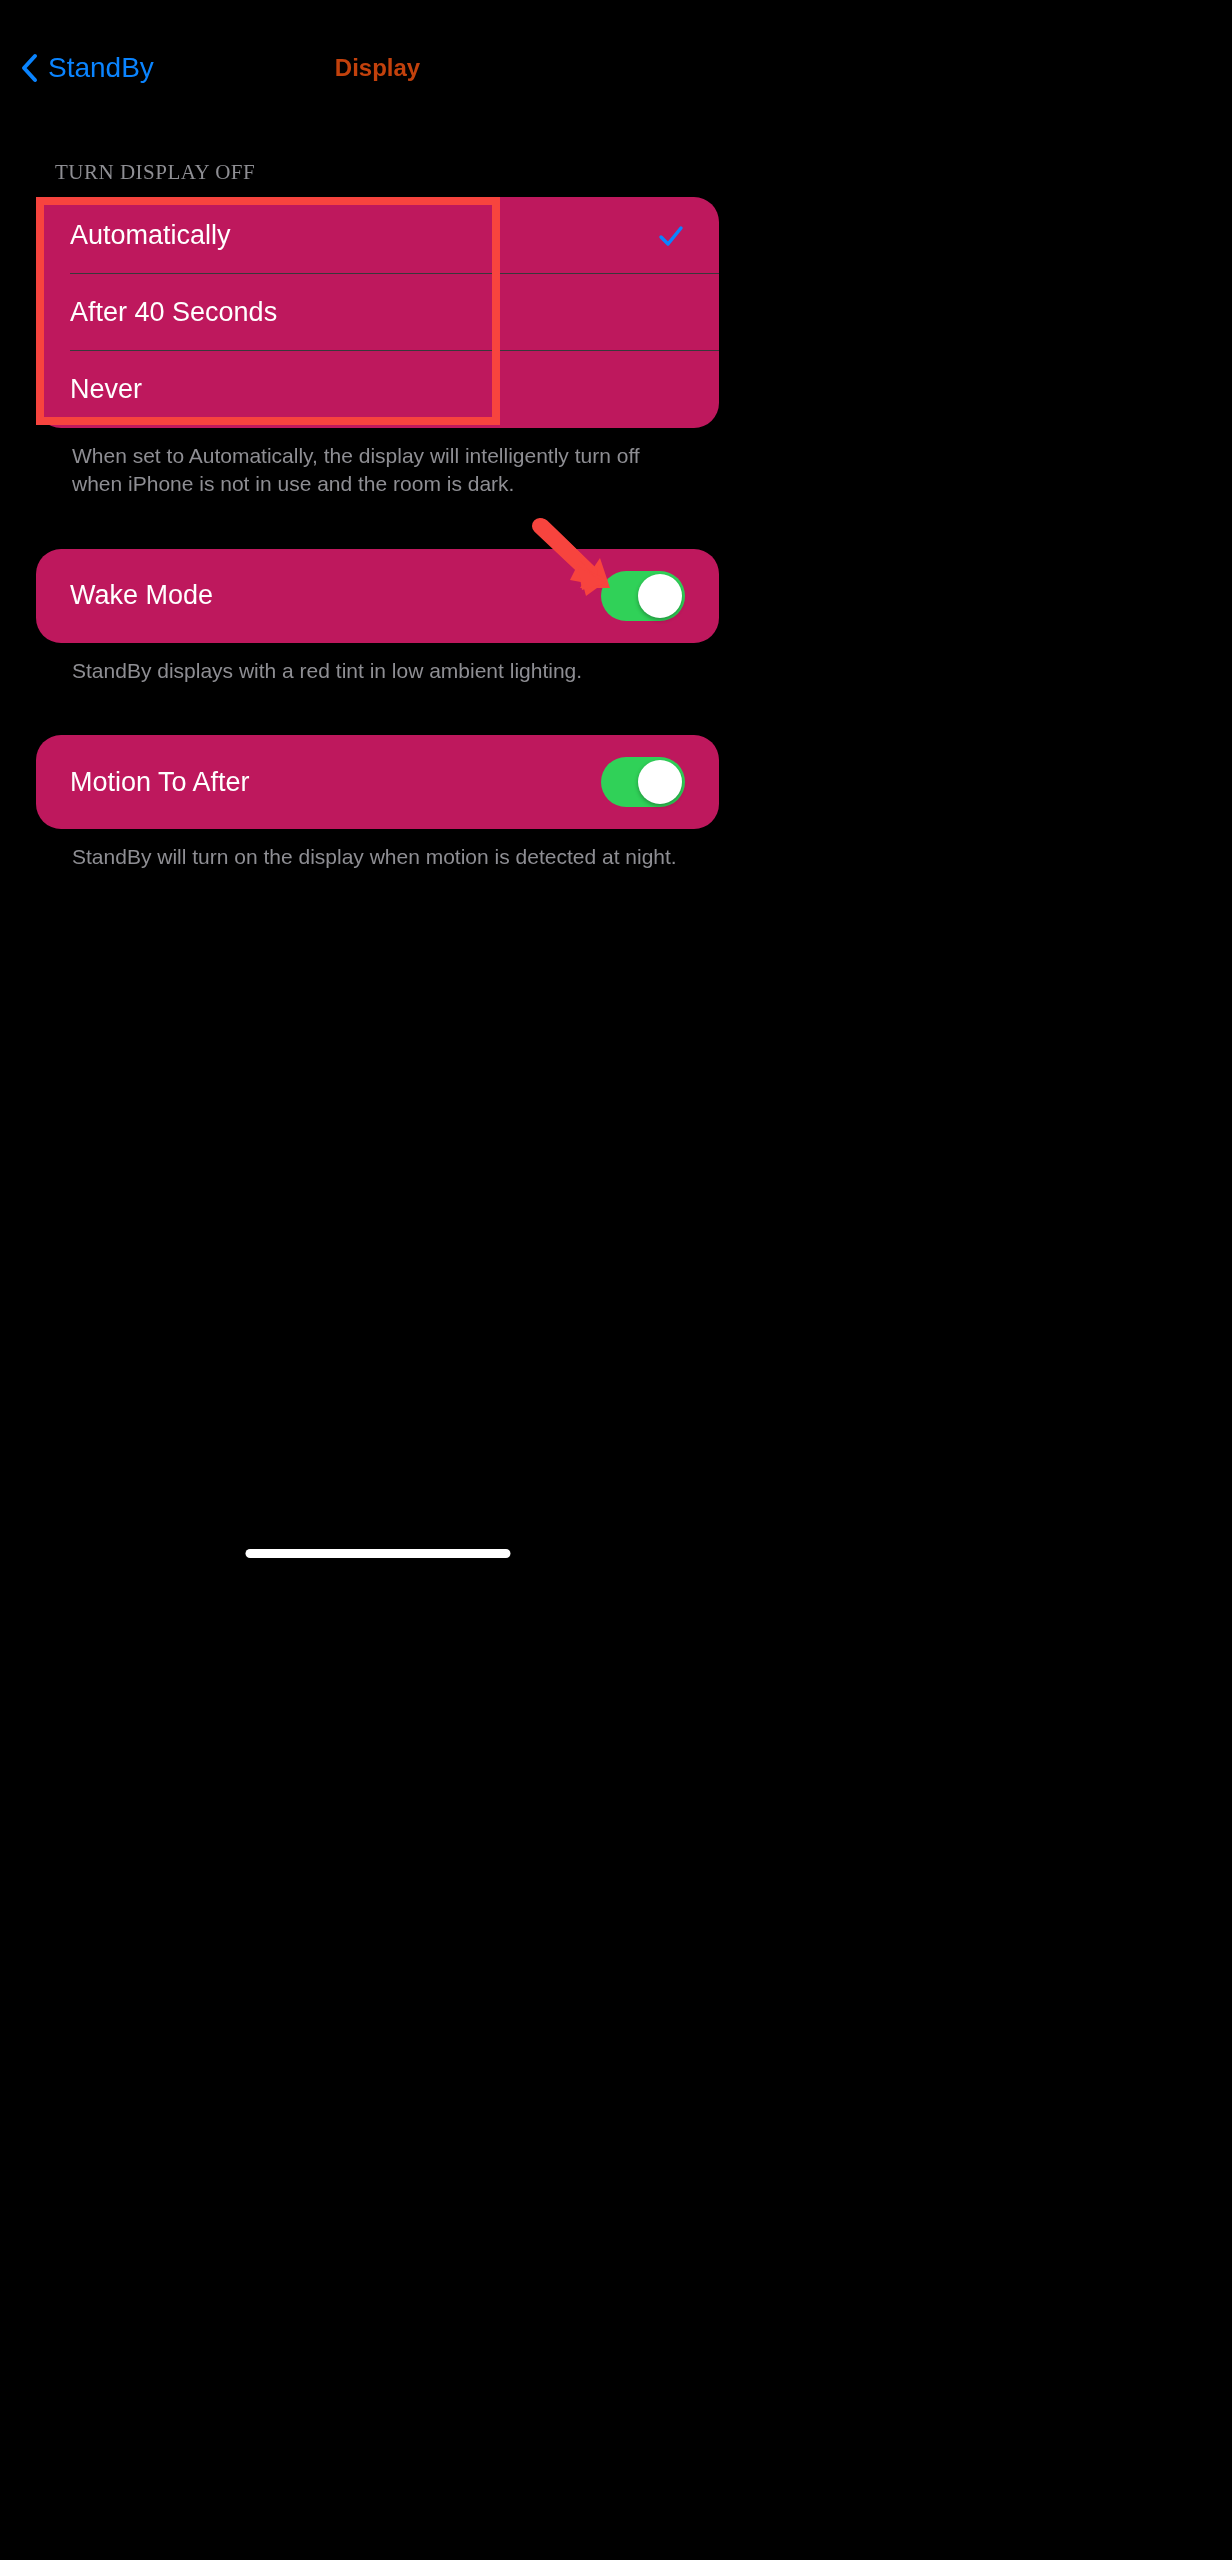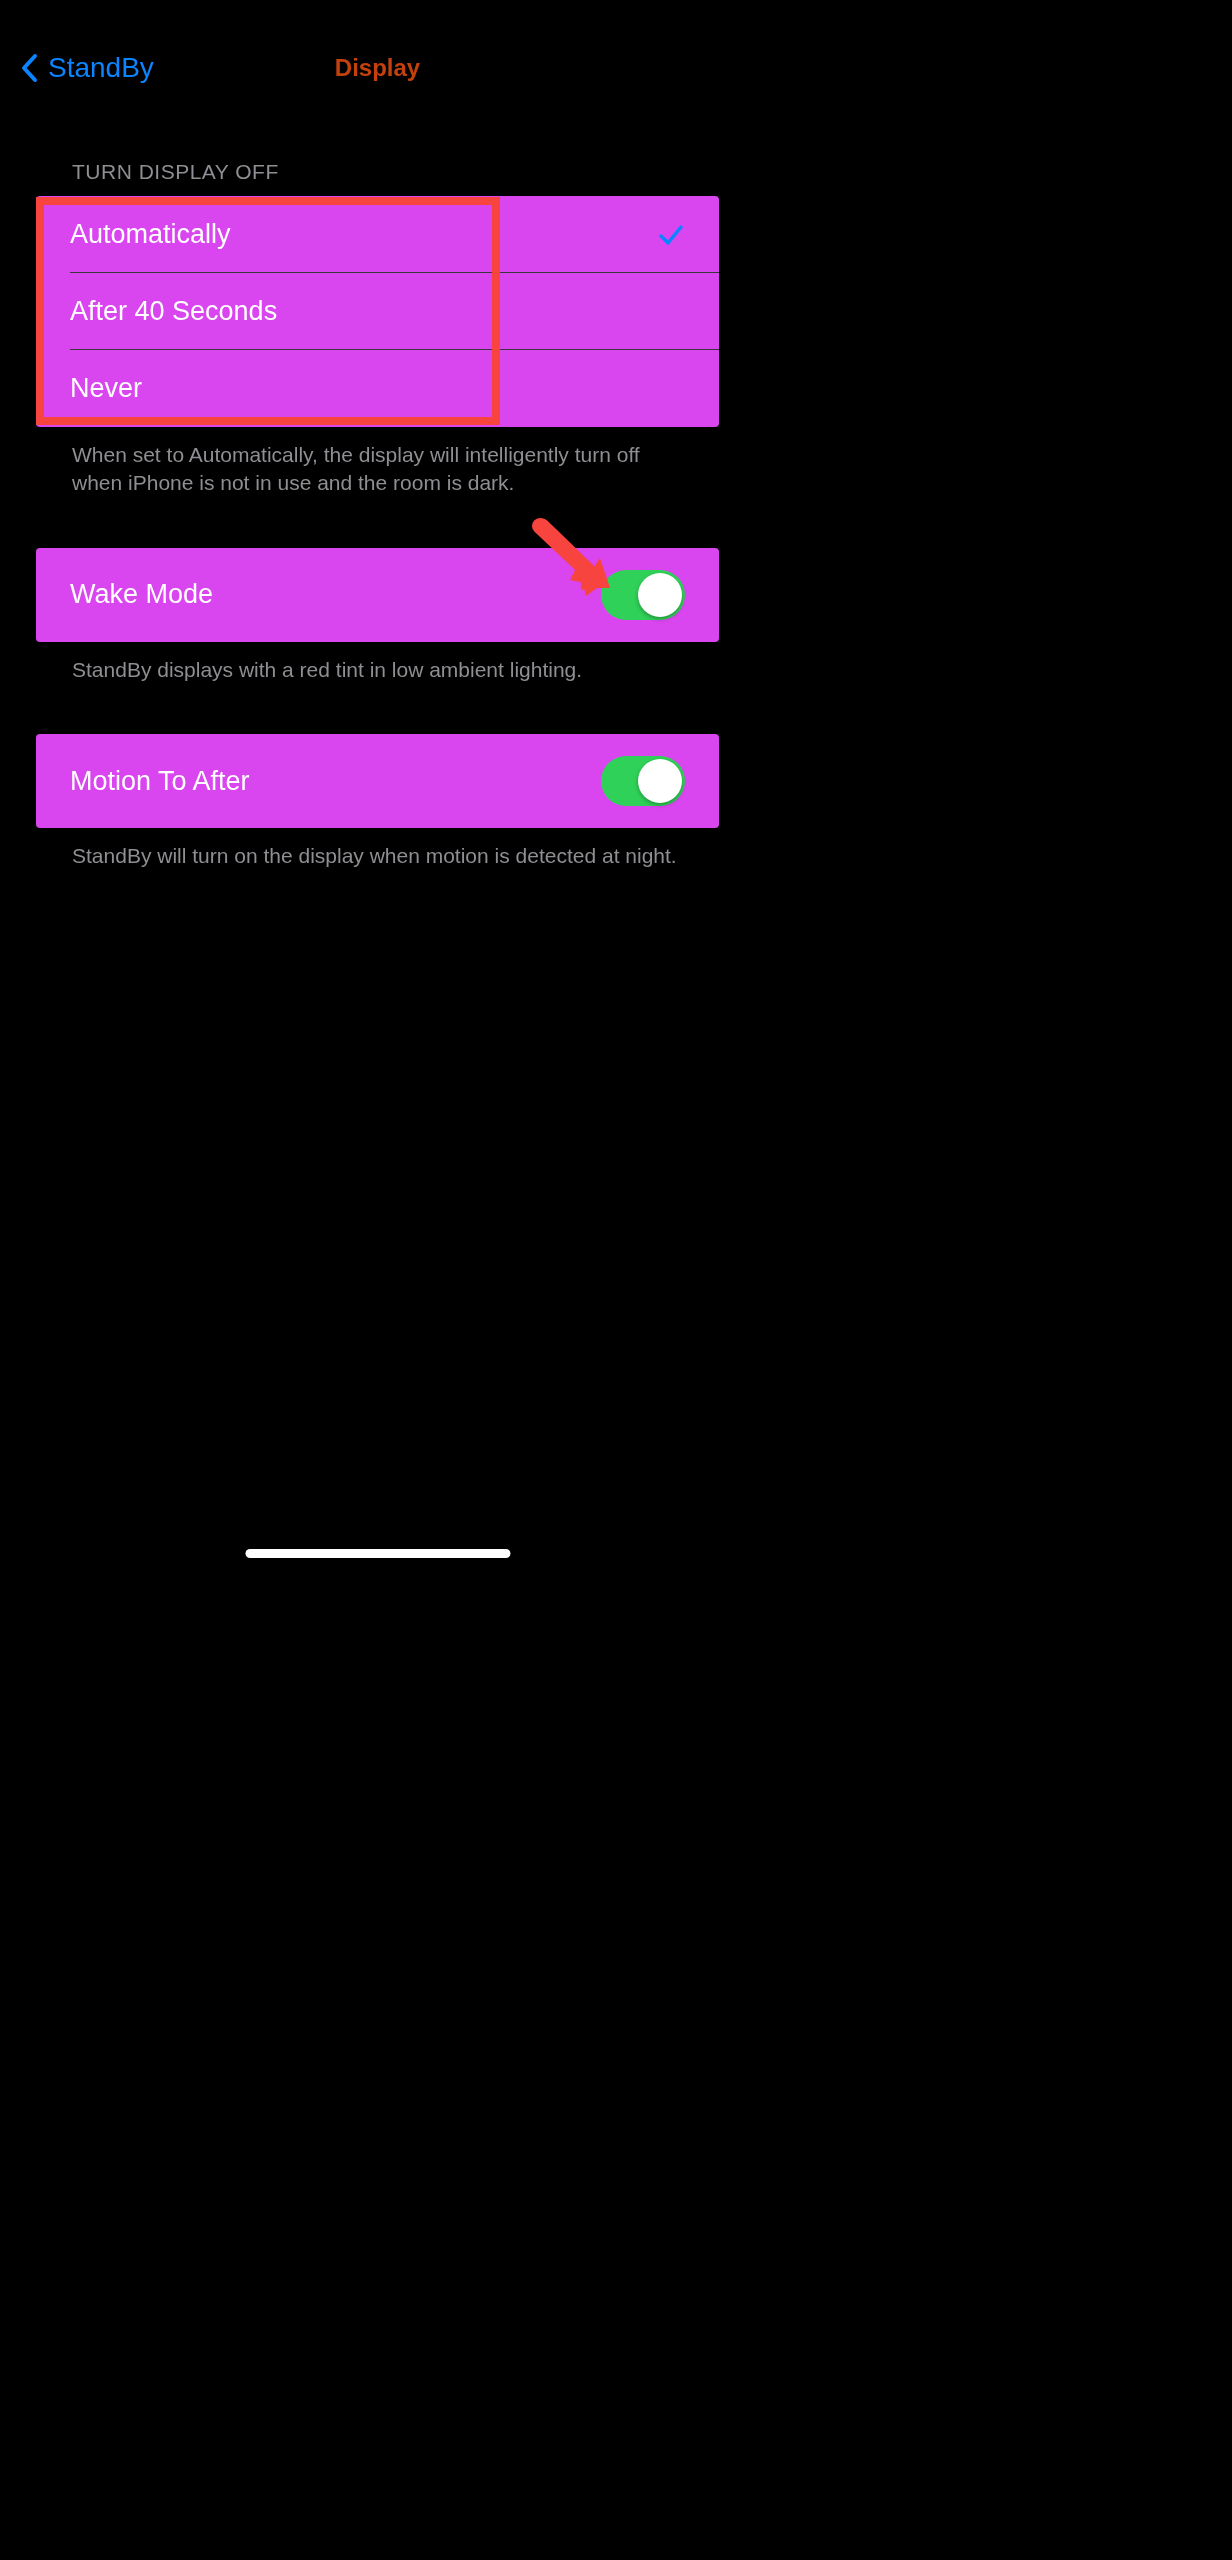--- a/index.html
+++ b/index.html
@@ -56,27 +56,28 @@
       padding: 0 36px;
       margin-top: 50px;
     }
     
     .section-header {
       color: #8e8e93;
       font-size: 21px;
       font-weight: 400;
       letter-spacing: 0.5px;
       margin-bottom: 12px;
-      margin-left: 36px;
+      margin-left: 19px;
       text-transform: uppercase;
+      font-family: Liberation Serif, serif;
     }
     
     .group {
-      background: #d946ef;
-      border-radius: 4px;
+      background: #be185d;
+      border-radius: 25px;
       overflow: hidden;
       position: relative;
     }
     
     .list-row {
       display: flex;
       align-items: center;
       justify-content: space-between;
       padding: 22px 34px;
       min-height: 77px;

